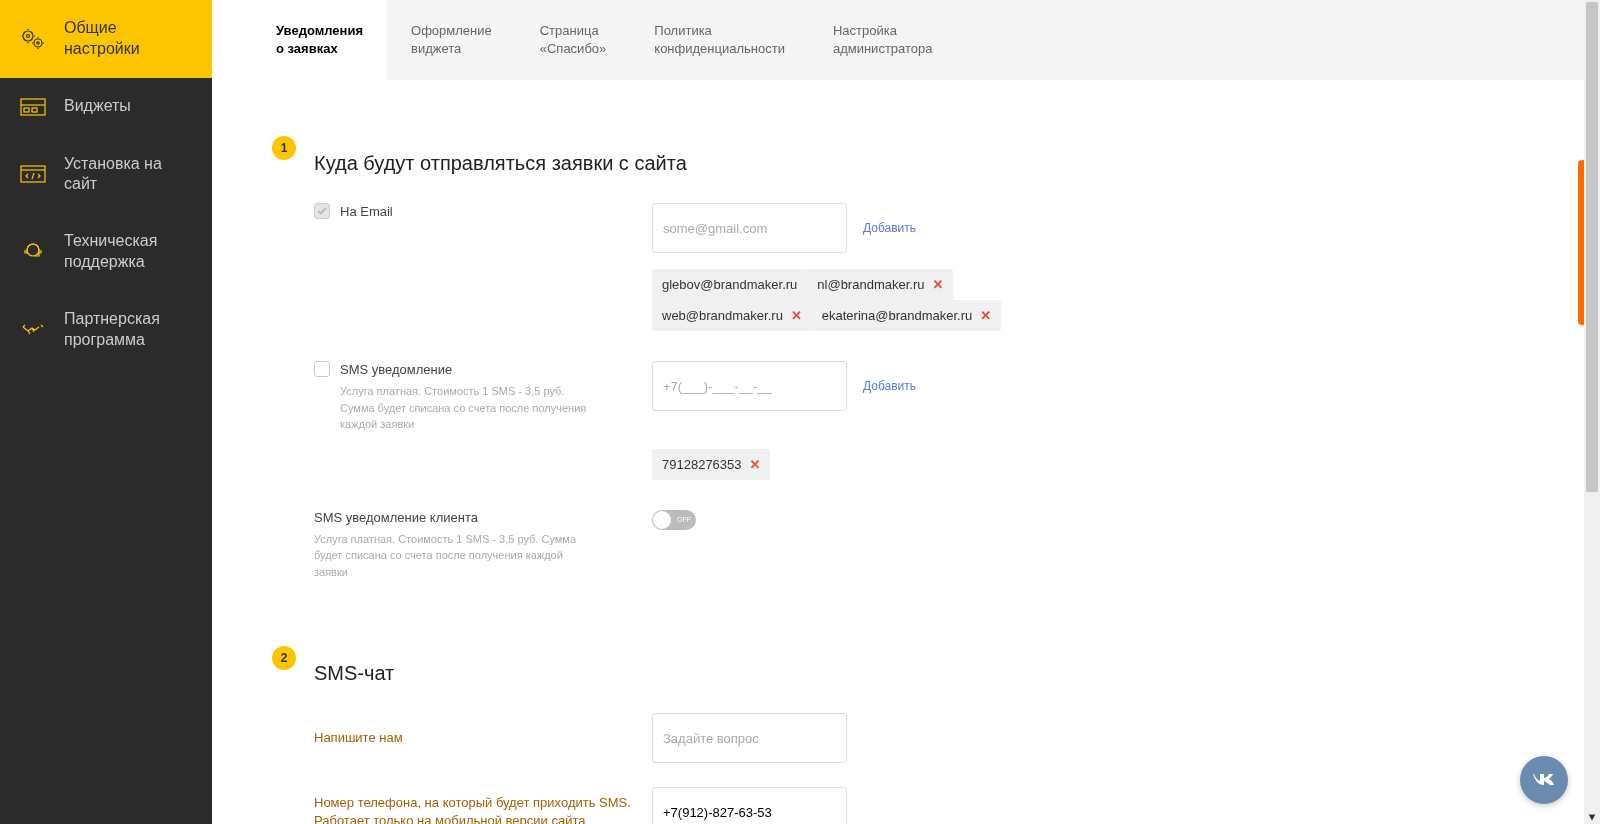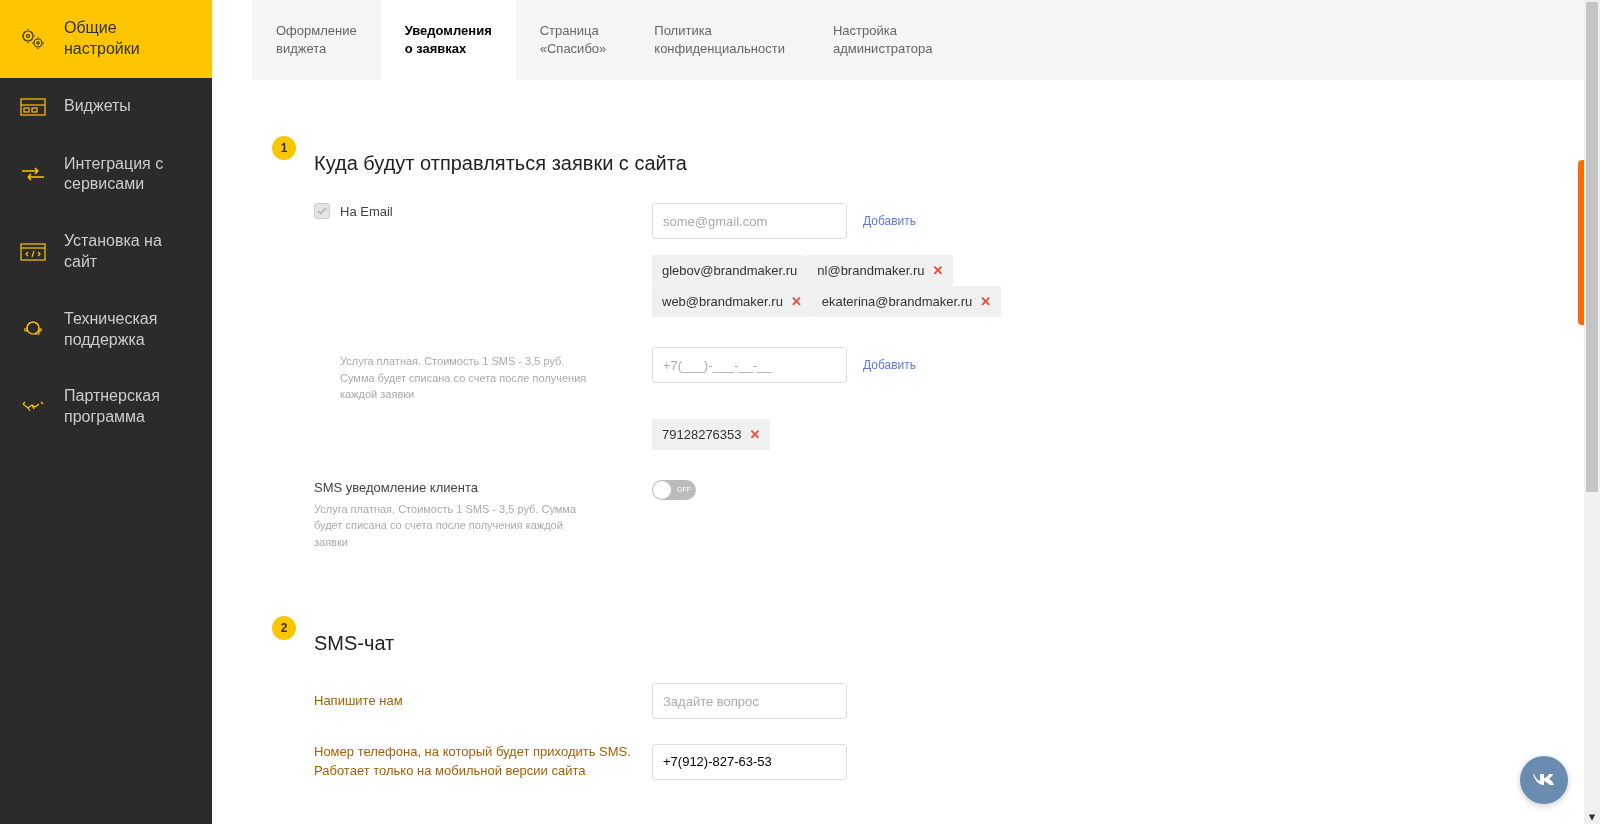--- a/index.html
+++ b/index.html
@@ -21,21 +21,21 @@
 .badge-num { width: 24px; height: 24px; border-radius: 50%; background: #fdc500; display: flex; align-items: center; justify-content: center; font-weight: bold; font-size: 12px; }
 .section-title { font-size: 20px; font-weight: 500; color: #222; margin-top: 32px; }
 .row { display: flex; align-items: flex-start; margin-bottom: 16px; }
 .row .left { width: 380px; padding-left: 42px; flex-shrink: 0; }
 .row .right { flex: 1; display: flex; align-items: center; gap: 16px; flex-wrap: wrap; }
 .checkbox-line { display: flex; align-items: center; gap: 10px; }
 .chk { width: 16px; height: 16px; border: 1px solid #ccc; border-radius: 3px; display: flex; align-items: center; justify-content: center; cursor: pointer; }
 .chk.checked { background: #e5e5e5; }
 .hint { color: #aaa; font-size: 11px; line-height: 1.5; margin-top: 6px; padding-left: 26px; max-width: 280px; }
 .label-plain { font-size: 13px; color: #444; }
-.input { width: 195px; height: 36px; border: 1px solid #ddd; border-radius: 3px; padding: 0 10px; font-size: 13px; background: #fff; }
+.input { width: 195px; height: 50px; border: 1px solid #ddd; border-radius: 3px; padding: 0 10px; font-size: 13px; background: #fff; }
 .input::placeholder { color: #aaa; }
 .link-add { color: #5b7bd5; font-size: 12px; cursor: pointer; }
 .tags { display: flex; gap: 0; flex-wrap: wrap; max-width: 360px; }
 .tag { background: #f0f0f0; padding: 8px 10px; border-radius: 2px; display: flex; align-items: center; gap: 8px; font-size: 13px; }
 .tag .x { color: #e74c3c; font-weight: bold; cursor: pointer; font-size: 13px; }
 .toggle { width: 44px; height: 20px; border-radius: 10px; background: #bbb; position: relative; cursor: pointer; display: flex; align-items: center; }
 .toggle .knob { width: 18px; height: 18px; border-radius: 50%; background: #fff; margin-left: 1px; }
 .toggle .offtxt { position: absolute; right: 5px; font-size: 7px; color: #fff; }
 .feedback-tab { position: fixed; right: 0; top: 160px; background: #ff6b00; color: #fff; writing-mode: vertical-rl; transform: rotate(180deg); padding: 12px 4px; font-size: 11px; border-radius: 0 4px 4px 0; cursor: pointer; display: flex; align-items: center; gap: 6px; }
 .vk-btn { position: fixed; bottom: 20px; right: 32px; width: 48px; height: 48px; border-radius: 50%; background: #6a8cb0; display: flex; align-items: center; justify-content: center; cursor: pointer; box-shadow: 0 2px 6px rgba(0,0,0,0.2); }
@@ -75,32 +75,20 @@
               <line x1="1" y1="7" x2="25" y2="7"></line>
               <rect x="4" y="10" width="5" height="4"></rect>
               <rect x="12" y="10" width="5" height="4"></rect>
             </g>
           </svg>
       </span>
       <span class="label" style="white-space:pre-line;">Виджеты</span>
     </div>
     <div class="side-item">
       <span class="icon">
-        <svg width="26" height="16" viewBox="0 0 26 16">
-            <g fill="none" stroke="#fdc500" stroke-width="1.5">
-              <path d="M2 5 h16 M18 5 l-3-3 M18 5 l-3 3"></path>
-              <path d="M24 11 h-16 M8 11 l3-3 M8 11 l3 3"></path>
-            </g>
-          </svg>
-      </span>
-      <span class="label" style="white-space:pre-line;">Интеграция с
-сервисами</span>
-    </div>
-    <div class="side-item">
-      <span class="icon">
         <svg width="26" height="18" viewBox="0 0 26 18">
             <g fill="none" stroke="#fdc500" stroke-width="1.2">
               <rect x="1" y="1" width="24" height="16"></rect>
               <line x1="1" y1="5" x2="25" y2="5"></line>
               <path d="M8 9 l-2 2 l2 2 M18 9 l2 2 l-2 2 M14 8 l-2 6"></path>
             </g>
           </svg>
       </span>
       <span class="label" style="white-space:pre-line;">Установка на
 сайт</span>
@@ -125,27 +113,27 @@
             </g>
           </svg>
       </span>
       <span class="label" style="white-space:pre-line;">Партнерская
 программа</span>
     </div>
   </div>
 
   <div class="main">
     <div class="tabs">
-      <div class="tab">
-        <div>Оформление</div>
-        <div>виджета</div>
-      </div>
       <div class="tab active">
         <div>Уведомления</div>
         <div>о заявках</div>
+      </div>
+      <div class="tab">
+        <div>Оформление</div>
+        <div>виджета</div>
       </div>
       <div class="tab">
         <div>Страница</div>
         <div>«Спасибо»</div>
       </div>
       <div class="tab">
         <div>Политика</div>
         <div>конфиденциальности</div>
       </div>
       <div class="tab">
@@ -197,20 +185,24 @@
               <div class="tag">
                 <span>ekaterina@brandmaker.ru</span>
                 <span class="x">✕</span>
               </div>
             </div>
           </div>
         </div>
 
         <div class="row" style="margin-top:30px;">
           <div class="left">
+            <div class="checkbox-line">
+              <span class="chk"></span>
+              <span class="label-plain">SMS уведомление</span>
+            </div>
             <div class="hint">Услуга платная. Стоимость 1 SMS - 3,5 руб. Сумма будет списана со счета после получения каждой заявки</div>
           </div>
           <div class="right">
             <input class="input" placeholder="+7(___)-___-__-__" style="">
             <span class="link-add">Добавить</span>
           </div>
         </div>
 
         <div class="row">
           <div class="left"></div>

